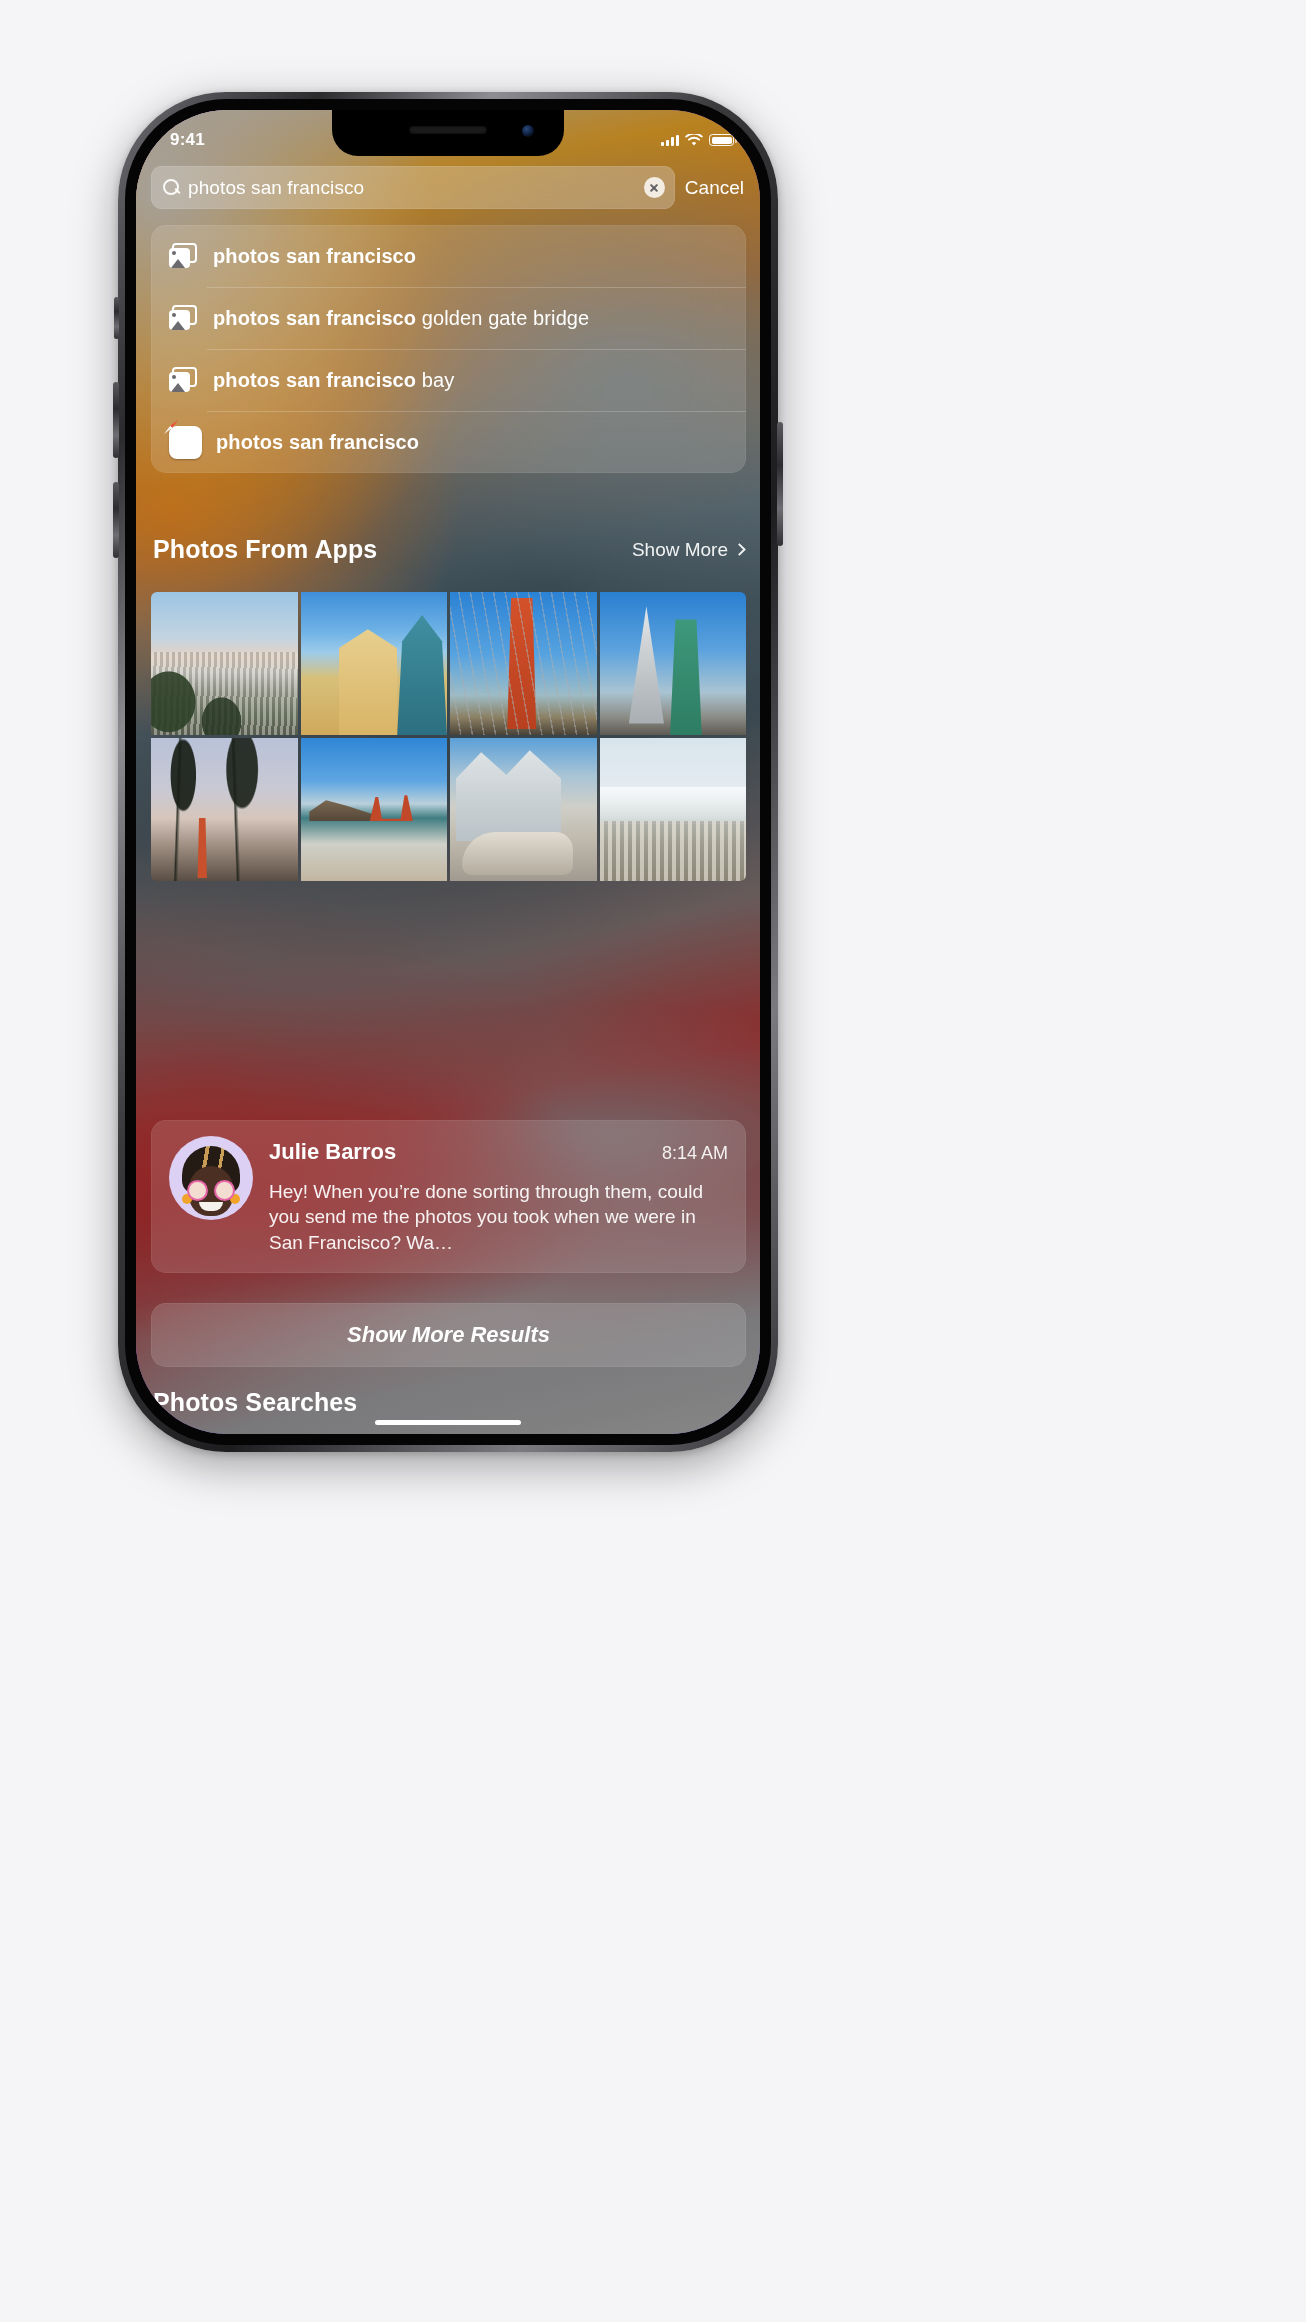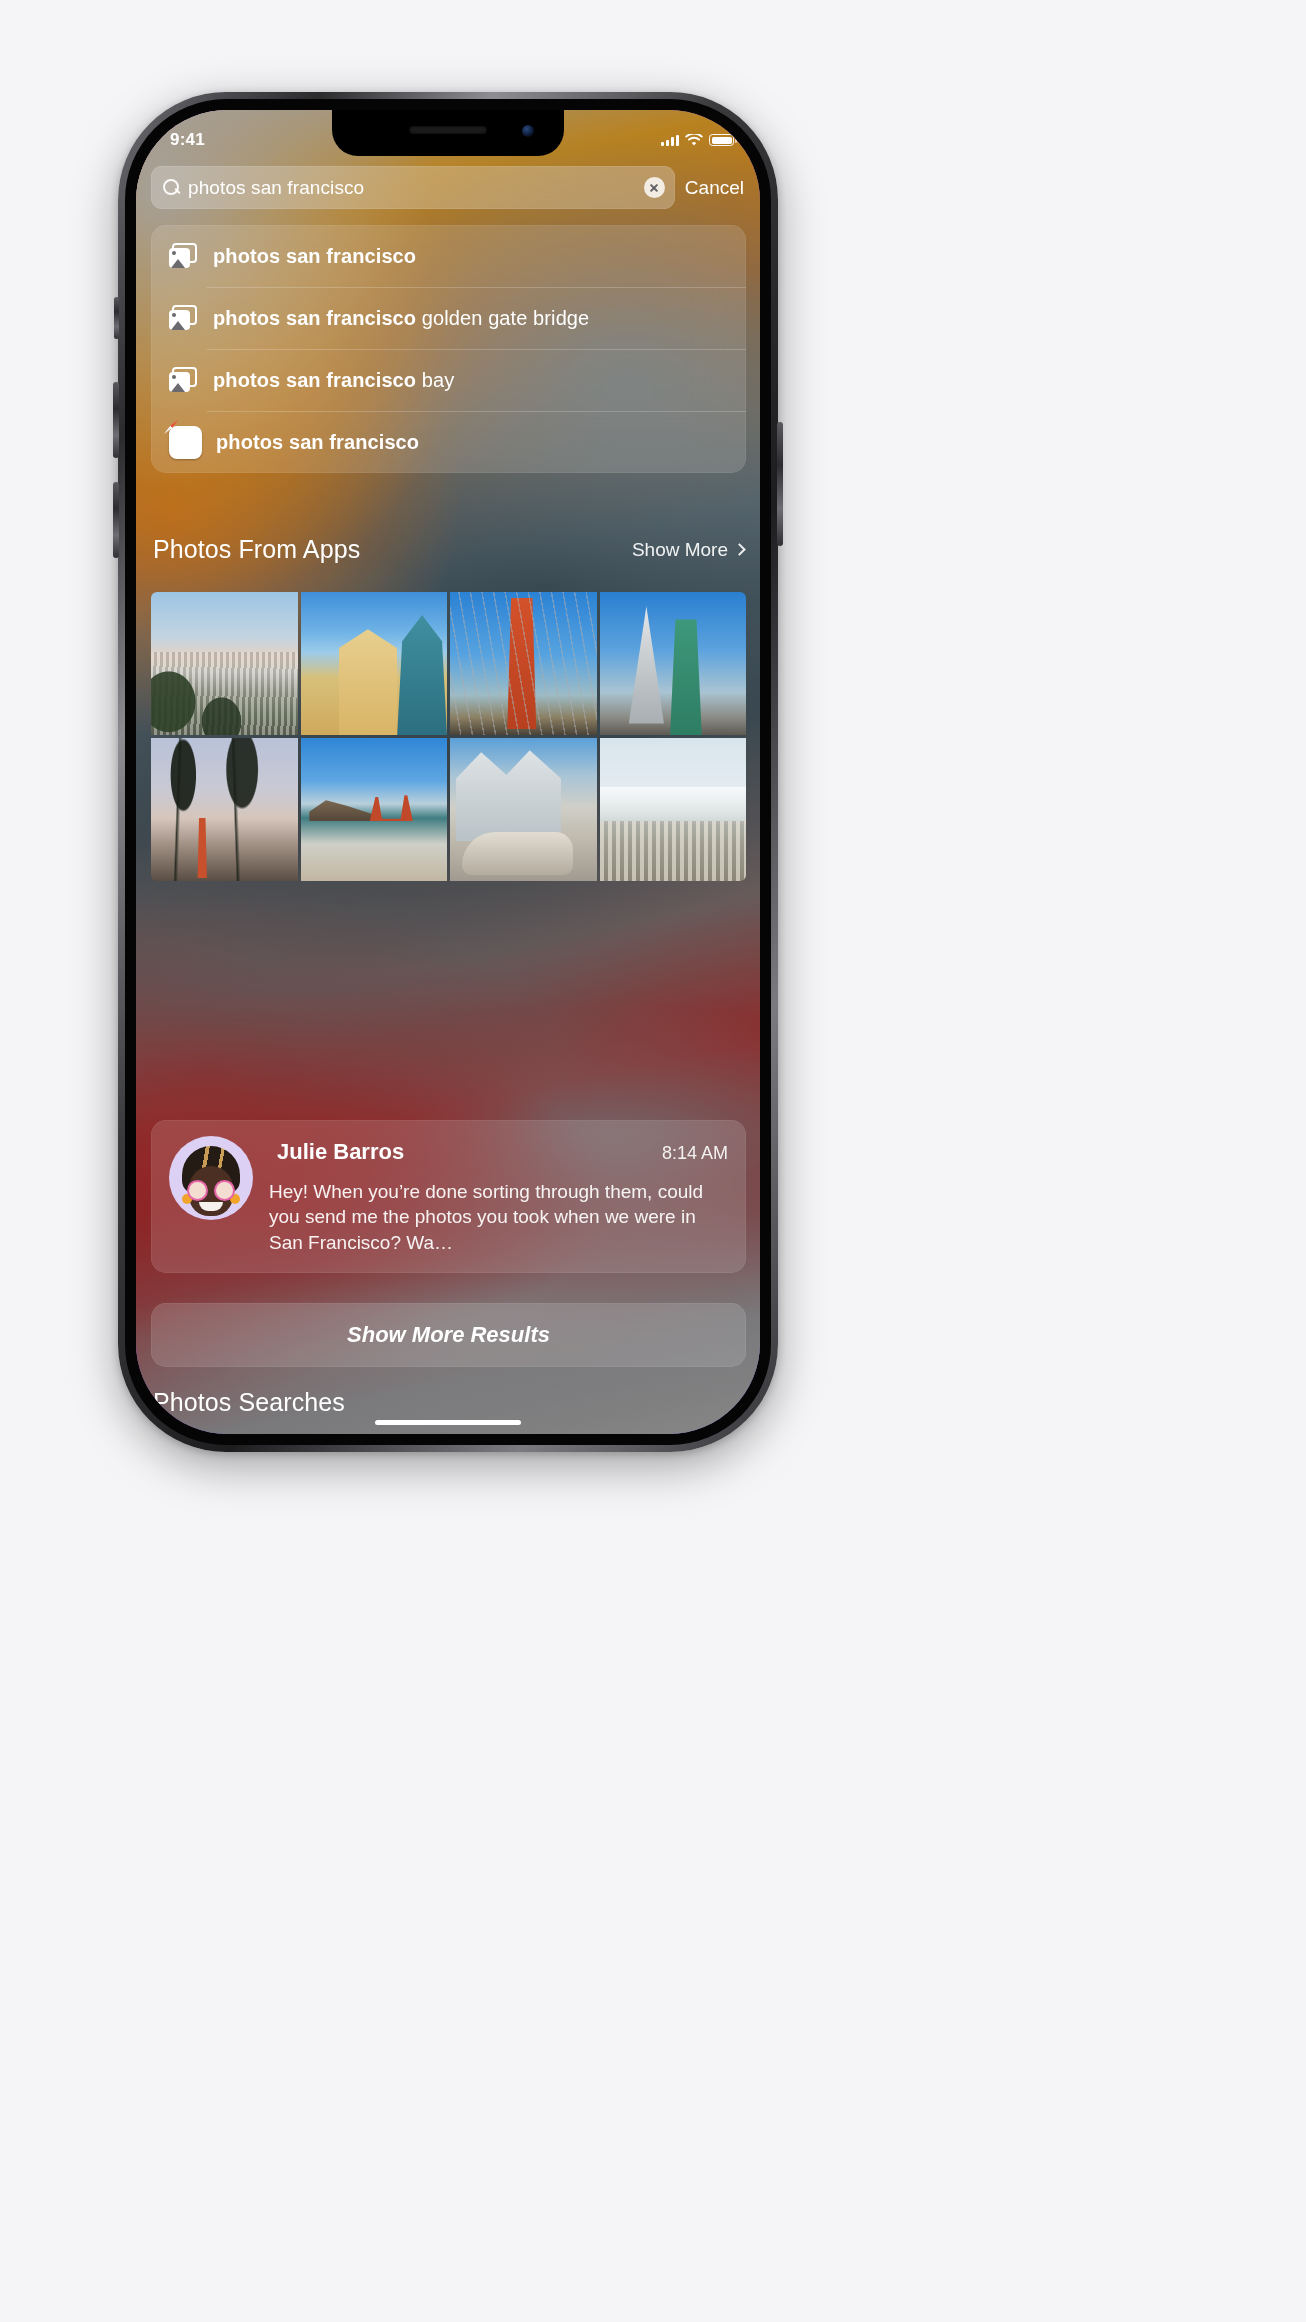--- a/index.html
+++ b/index.html
@@ -205,21 +205,21 @@
     transform:translate(-50%,-50%) rotate(45deg);
     background:linear-gradient(180deg,#f04a3c 0 50%,#f3f3f3 50% 100%);
     clip-path:polygon(50% 0,100% 50%,50% 100%,0 50%);
   }
 
   
   .sec-head {
     position:absolute; left:17px; right:16px;
     display:flex; align-items:center; justify-content:space-between;
   }
-  .sec-title { font-size:25px; font-weight:400; color:#fff; letter-spacing:.1px; }
+  .sec-title { font-size:25px; font-weight:700; color:#fff; letter-spacing:.1px; }
   .sec-action { font-size:19px; color:rgba(255,255,255,.92); display:flex; align-items:center; gap:7px; }
   .chev { width:9px; height:9px; border-right:2.2px solid rgba(255,255,255,.9);
           border-top:2.2px solid rgba(255,255,255,.9); transform:rotate(45deg); }
   .extlink {
     width:19px; height:19px; border-radius:4px;
     background:rgba(210,218,222,.92); position:relative;
   }
   .extlink::before{
     content:"↗"; position:absolute; inset:0; font-size:14px; line-height:19px;
     text-align:center; color:#2a3136; font-weight:700;
@@ -303,21 +303,21 @@
   .av-glass::before,.av-glass::after{ content:""; position:absolute; top:0;
     width:17px; height:17px; border:2.6px solid #e565a8; border-radius:50%; background:#f3dcd0;}
   .av-glass::before{ left:1px; } .av-glass::after{ right:1px; }
   .av-ear-l,.av-ear-r{ position:absolute; top:58px; width:10px; height:10px;
     border-radius:50%; background:#f2a42a; }
   .av-ear-l{ left:13px; } .av-ear-r{ right:13px; }
   .av-mouth{ position:absolute; left:30px; top:66px; width:24px; height:9px;
     background:#f6f2ee; border-radius:0 0 12px 12px; }
 
   .msg-body { flex:1; min-width:0; padding-top:3px; }
-  .msg-top { display:flex; align-items:baseline; justify-content:space-between;margin-left:8px; }
+  .msg-top { display:flex; align-items:baseline; justify-content:space-between; }
   .msg-name { font-size:22px; font-weight:700; color:#fff; }
   .msg-time { font-size:18px; color:rgba(255,255,255,.9); }
   .msg-text { margin-top:14px; font-size:19px; line-height:1.33; color:rgba(255,255,255,.93); }
 
   
   #showmore {
     top:1193px; height:64px;
     display:flex; align-items:center; justify-content:center;font-style:italic;
   }
   #showmore span { font-size:22px; font-weight:700; color:#fff; }

